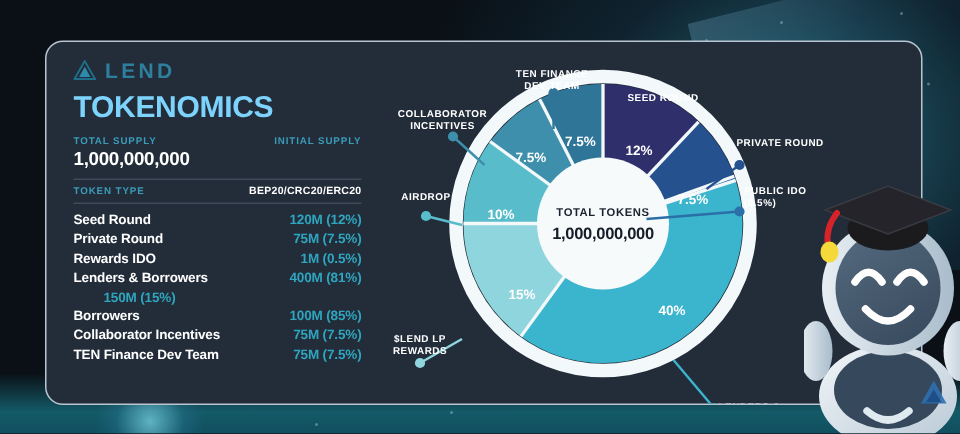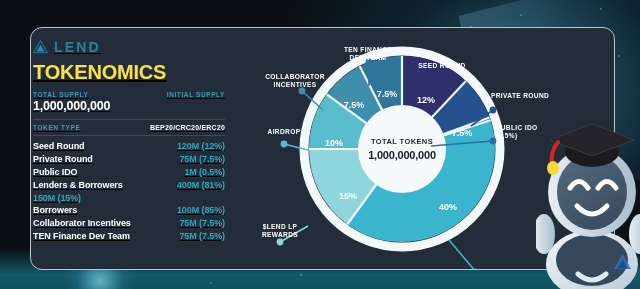--- a/index.html
+++ b/index.html
@@ -38,52 +38,52 @@
   
   .card {
     position:absolute; left:30px; top:27px; width:585px; height:243px;
     background:#232d3a;
     border:1.5px solid #b9c6d2;
     border-radius:12px;
     overflow:hidden;
   }
 
   
-  .left { position:absolute; left:2px; top:11px; width:192px;text-decoration:underline; }
+  .left { position:absolute; left:18px; top:11px; width:192px; }
   .brand { display:flex; align-items:center; gap:6px; margin-bottom:7px; }
   .brand-mark { width:15px; height:14px; display:block; }
   .brand-text {
     color:#2e7f9e; font-size:14px; font-weight:700; letter-spacing:2.2px;
   }
   .title {
     color:#1ea3c4; font-size:31px; font-weight:800; letter-spacing:-.5px;
     line-height:.95; margin-top:2px;
   }
   .subtitle {
-    color:#fde047; font-size:20px; font-weight:800; letter-spacing:-.2px;
+    color:#7dd3fc; font-size:20px; font-weight:800; letter-spacing:-.2px;
     line-height:1.05; margin-top:3px; margin-bottom:8px;
   }
   .supply-row { display:flex; justify-content:space-between; gap:8px; }
   .supply-col .cap {
     color:#3b9bb8; font-size:6.5px; font-weight:700; letter-spacing:.6px;
   }
   .supply-col .val {
     color:#ffffff; font-size:12.5px; font-weight:700; letter-spacing:-.2px; margin-top:1px;
   }
   .supply-col.right { text-align:right; }
   .rule { height:1px; background:#3c4a59; margin:6px 0 4px; }
   .ttype { display:flex; justify-content:space-between; align-items:baseline; }
   .ttype .cap { color:#3b9bb8; font-size:6.5px; font-weight:700; letter-spacing:.6px; }
   .ttype .val { color:#ffffff; font-size:7px; font-weight:700; letter-spacing:.2px; }
   .rule2 { height:1px; background:#3c4a59; margin:4px 0 4px; }
 
   .alloc { width:100%; }
   .alloc .row { display:flex; justify-content:space-between; align-items:baseline; padding:1.4px 0; }
   .alloc .name { color:#ffffff; font-size:9px; font-weight:700; letter-spacing:-.1px; }
-  .alloc .amt { color:#2fa6bf; font-size:9px; font-weight:700; letter-spacing:-.1px; }
+  .alloc .amt { color:#2fa6bf; font-size:9px; font-weight:700; letter-spacing:-.1px;margin-left:20px; }
 
   
   .chart { position:absolute; left:246px; top:-4px; width:250px; height:250px; }
   .chart svg { display:block; }
   .seg-label { font-size:9px; font-weight:800; fill:#ffffff; }
   .center-cap { font-size:7.5px; font-weight:800; fill:#1a2330; letter-spacing:.4px; }
   .center-val { font-size:11px; font-weight:800; fill:#141c27; letter-spacing:-.2px; }
 
   
   .callout {
@@ -158,21 +158,21 @@
     <div class="alloc">
       <div class="row">
         <span class="name">Seed Round</span>
         <span class="amt">120M (12%)</span>
       </div>
       <div class="row">
         <span class="name">Private Round</span>
         <span class="amt">75M (7.5%)</span>
       </div>
       <div class="row">
-        <span class="name">Public IDO</span>
+        <span class="name">Rewards IDO</span>
         <span class="amt">1M (0.5%)</span>
       </div>
       <div class="row">
         <span class="name">Lenders &amp; Borrowers</span>
         <span class="amt">400M (81%)</span>
       </div>
       <div class="row">
         <span class="amt">150M (15%)</span>
       </div>
       <div class="row">

